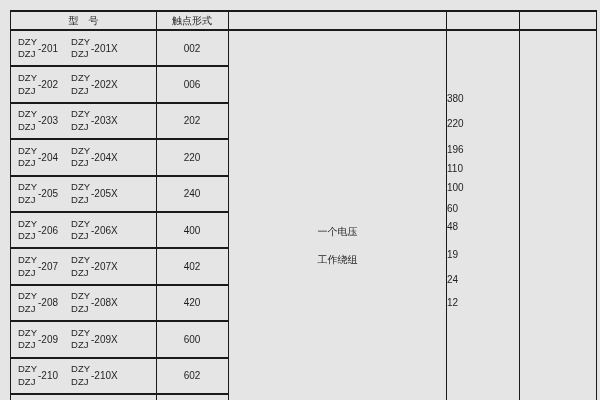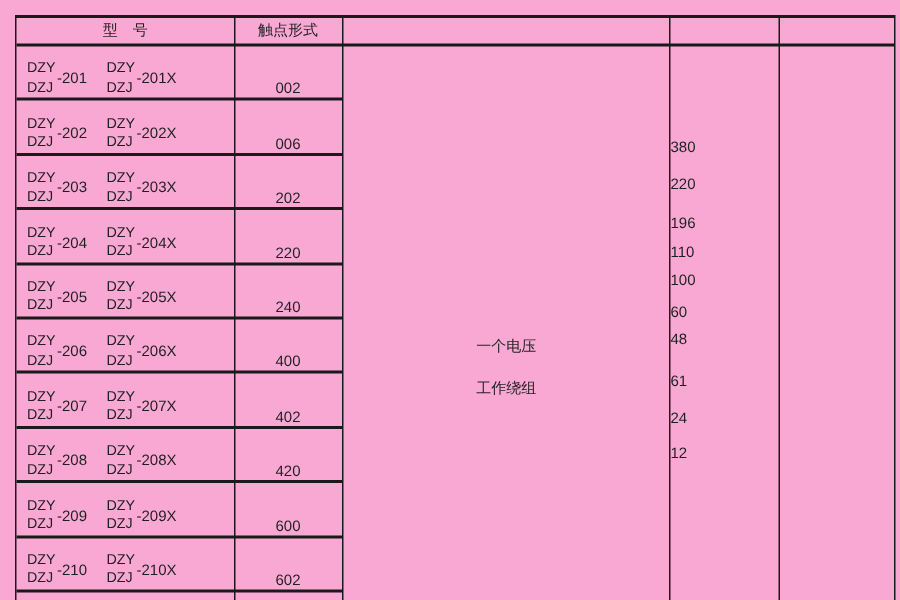--- a/index.html
+++ b/index.html
@@ -1,28 +1,28 @@
 <!DOCTYPE html>
 <html><head>
 <meta charset="utf-8">
 <style>
   html,body{margin:0;padding:0;}
   .stage{
-    position:relative;width:600px;height:400px;overflow:hidden;background:#f9a8d4;
+    position:relative;width:600px;height:400px;overflow:hidden;background:#e5e5e5;
     font-family:"Liberation Sans","DejaVu Sans",sans-serif;color:#1f1f1f;text-decoration:underline;
   }
   .tbl{
     position:absolute;left:10px;top:10px;width:587px;height:412px;
     border:1px solid #1a1a1a;border-top-width:2px;box-sizing:border-box;
   }
   .vline{position:absolute;top:0;bottom:0;width:1px;background:#1a1a1a;}
   .header{position:absolute;left:0;top:0;width:100%;height:19px;border-bottom:2px solid #1a1a1a;box-sizing:border-box;}
   .hcell{position:absolute;top:0;height:17px;line-height:17px;text-align:center;font-size:10px;white-space:pre;}
   #rows{position:absolute;left:0;top:19px;width:217px;}
-  .row{display:flex;height:36.4px;border-bottom:2px solid #1a1a1a;box-sizing:border-box;align-items:flex-end;}
+  .row{display:flex;height:36.4px;border-bottom:2px solid #1a1a1a;box-sizing:border-box;}
   .row.partial{height:27px;border-bottom:none;}
   .model-cell{width:145px;display:flex;align-items:center;padding-left:7px;box-sizing:border-box;}
   .brandcol{display:flex;flex-direction:column;justify-content:center;font-size:9.5px;line-height:12.5px;}
   .brandcol.bx{margin-left:13px;}
   .suffix{font-size:10px;margin-left:1px;}
   .contact-cell{width:72px;display:flex;align-items:center;justify-content:center;font-size:10px;}
   .winding{position:absolute;left:218px;width:217px;top:206px;text-align:center;font-size:10px;line-height:28px;}
   .volt{position:absolute;left:436px;width:72px;font-size:10px;height:14px;line-height:14px;}
   .current-cell{position:absolute;left:509px;top:19px;right:0;bottom:0;}
 </style>
@@ -202,20 +202,20 @@
     </div>
 
     <div id="volts">
         <div class="volt" style="top: 80px;">380</div>
         <div class="volt" style="top: 105px;">220</div>
         <div class="volt" style="top: 131px;">196</div>
         <div class="volt" style="top: 150px;">110</div>
         <div class="volt" style="top: 169px;">100</div>
         <div class="volt" style="top: 190px;">60</div>
         <div class="volt" style="top: 208px;">48</div>
-        <div class="volt" style="top: 236px;">61</div>
+        <div class="volt" style="top: 236px;">19</div>
         <div class="volt" style="top: 261px;">24</div>
         <div class="volt" style="top: 284px;">12</div>
       </div>
 
     <div class="current-cell"></div>
   </div>
 </div>
 
 </body></html>

